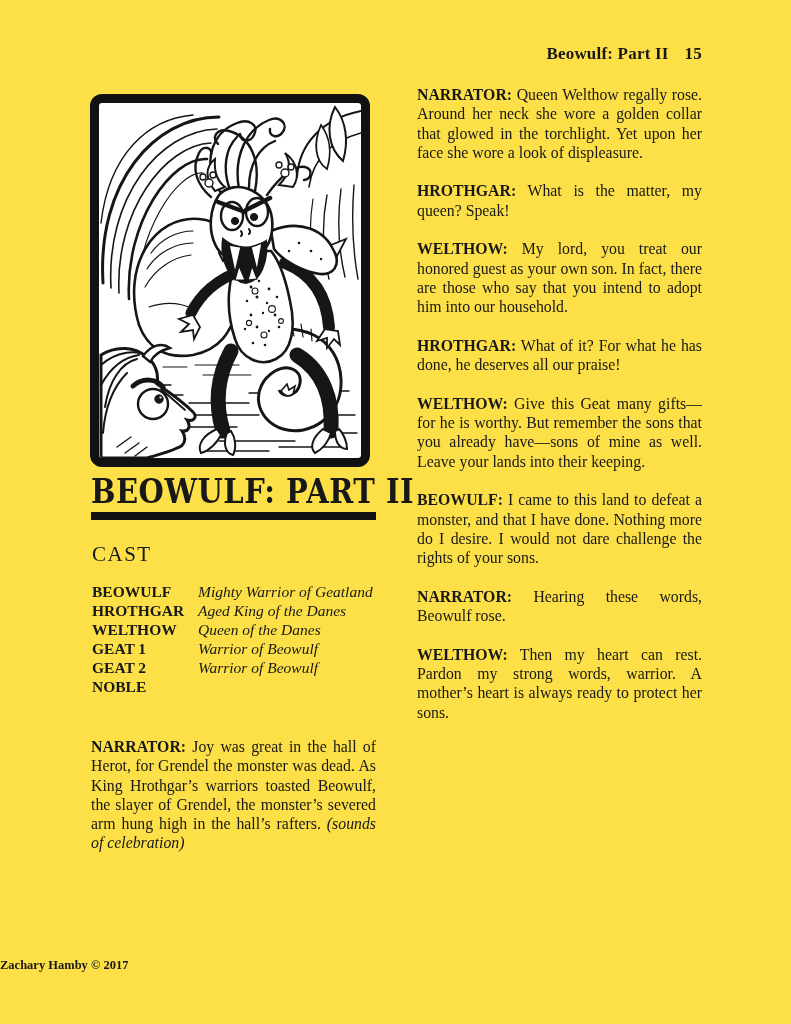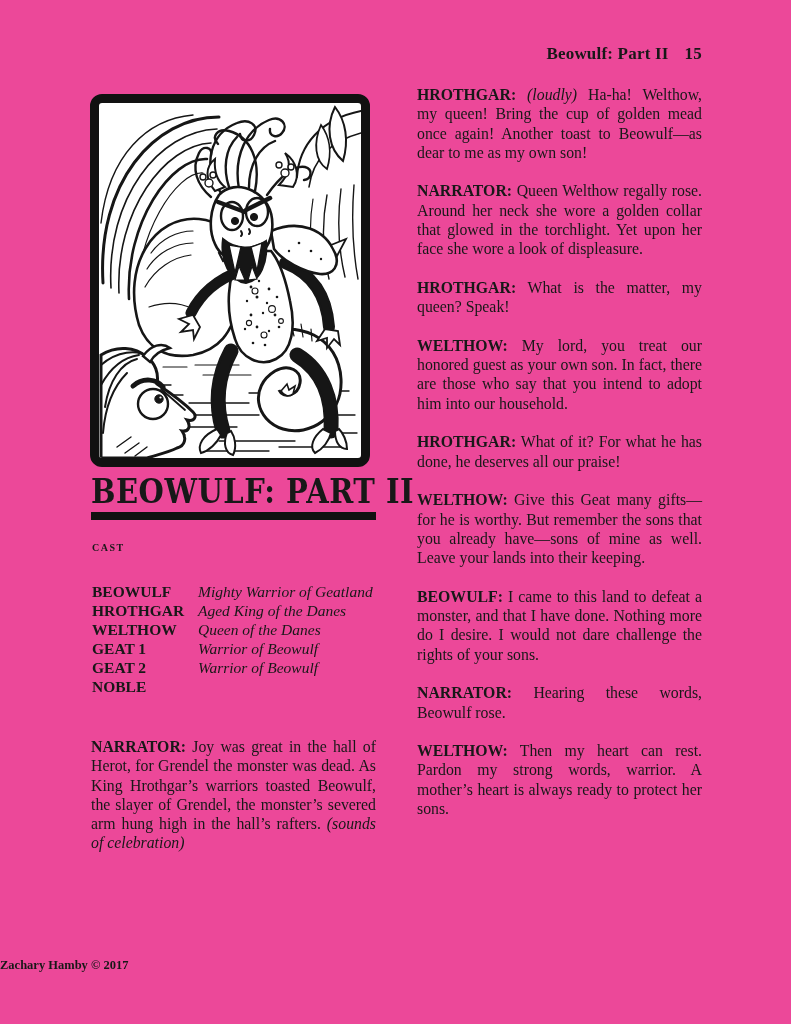--- a/index.html
+++ b/index.html
@@ -1,17 +1,17 @@
 <!DOCTYPE html>
 <html><head>
 <meta charset="utf-8">
 <style>
   html,body { margin:0; padding:0; background:#e8e8e8; }
   #page {
-    position:relative; width:791px; height:1024px; background:#ec4899;
+    position:relative; width:791px; height:1024px; background:#fde047;
     margin:0 auto; overflow:hidden; color:#181818;
     font-family:"Liberation Serif", serif;
   }
   
   .running-head {
     position:absolute; top:44px; right:89px;
     font-weight:bold; font-size:17px; letter-spacing:.2px;
   }
   .running-head .pagenum { margin-left:16px; }
 
@@ -27,21 +27,21 @@
     text-align:center; font-family:"DejaVu Serif", serif;
     font-weight:bold; font-size:29px; line-height:36px; white-space:nowrap;
     transform:scaleY(1.18); transform-origin:center top; letter-spacing:.5px;
   }
   .title-rule {
     position:absolute; left:91px; top:512px; width:285px; height:8px;
     background:#111;
   }
   .cast-heading {
     position:absolute; left:92px; top:542px;
-    font-weight:bold; font-size:10px; letter-spacing:1.5px;
+    font-weight:normal; font-size:21px; letter-spacing:1.5px;
   }
   .cast-list { position:absolute; left:92px; top:582px; width:285px; font-size:15.5px; line-height:19px; }
   .cast-row { display:flex; }
   .cast-name { width:106px; font-weight:bold; flex:0 0 auto; }
   .cast-desc { font-style:italic; }
 
   .intro-block {
     position:absolute; left:91px; top:737px; width:285px;
     font-size:15.8px; line-height:19.3px; text-align:justify;
   }
@@ -294,71 +294,66 @@
 
   <div class="intro-block">
     <p>
       <span class="speaker">NARRATOR:</span>
       <span>Joy was great in the hall of Herot, for Grendel the monster was dead. As King Hrothgar’s warriors toasted Beowulf, the slayer of Grendel, the monster’s severed arm hung high in the hall’s rafters.</span>
       <span class="stage-direction">(sounds of celebration)</span>
     </p>
   </div>
 
   <div class="dialogue-col">
+
+    <p>
+      <span class="speaker">NARRATOR:</span>
+      
+      <span>Queen Welthow regally rose. Around her neck she wore a golden collar that glowed in the torchlight. Yet upon her face she wore a look of displeasure.</span>
+    </p>
+
     <p>
       <span class="speaker">HROTHGAR:</span>
-      <span class="direction optional">(loudly)</span>
-      <span>Ha-ha! Welthow, my queen! Bring the cup of golden mead once again! Another toast to Beowulf—as dear to me as my own son!</span>
+      
+      <span>What is the matter, my queen? Speak!</span>
+    </p>
+
+    <p>
+      <span class="speaker">WELTHOW:</span>
+      
+      <span>My lord, you treat our honored guest as your own son. In fact, there are those who say that you intend to adopt him into our household.</span>
+    </p>
+
+    <p>
+      <span class="speaker">HROTHGAR:</span>
+      
+      <span>What of it? For what he has done, he deserves all our praise!</span>
+    </p>
+
+    <p>
+      <span class="speaker">WELTHOW:</span>
+      
+      <span>Give this Geat many gifts—for he is worthy. But remember the sons that you already have—sons of mine as well. Leave your lands into their keeping.</span>
+    </p>
+
+    <p>
+      <span class="speaker">BEOWULF:</span>
+      
+      <span>I came to this land to defeat a monster, and that I have done. Nothing more do I desire. I would not dare challenge the rights of your sons.</span>
     </p>
 
     <p>
       <span class="speaker">NARRATOR:</span>
       
-      <span>Queen Welthow regally rose. Around her neck she wore a golden collar that glowed in the torchlight. Yet upon her face she wore a look of displeasure.</span>
-    </p>
-
-    <p>
-      <span class="speaker">HROTHGAR:</span>
-      
-      <span>What is the matter, my queen? Speak!</span>
-    </p>
+      <span>Hearing these words, Beowulf rose.</span>
+    </p>
+
 
     <p>
       <span class="speaker">WELTHOW:</span>
       
-      <span>My lord, you treat our honored guest as your own son. In fact, there are those who say that you intend to adopt him into our household.</span>
-    </p>
-
-    <p>
-      <span class="speaker">HROTHGAR:</span>
-      
-      <span>What of it? For what he has done, he deserves all our praise!</span>
-    </p>
-
-    <p>
-      <span class="speaker">WELTHOW:</span>
-      
-      <span>Give this Geat many gifts—for he is worthy. But remember the sons that you already have—sons of mine as well. Leave your lands into their keeping.</span>
-    </p>
-
-    <p>
-      <span class="speaker">BEOWULF:</span>
-      
-      <span>I came to this land to defeat a monster, and that I have done. Nothing more do I desire. I would not dare challenge the rights of your sons.</span>
-    </p>
-
-    <p>
-      <span class="speaker">NARRATOR:</span>
-      
-      <span>Hearing these words, Beowulf rose.</span>
-    </p>
-
-
-    <p>
-      <span class="speaker">WELTHOW:</span>
-      
       <span>Then my heart can rest. Pardon my strong words, warrior. A mother’s heart is always ready to protect her sons.</span>
     </p>
   </div>
 
   <div class="footer">Zachary Hamby © 2017</div>
 
 </div>
 
 </body></html>

